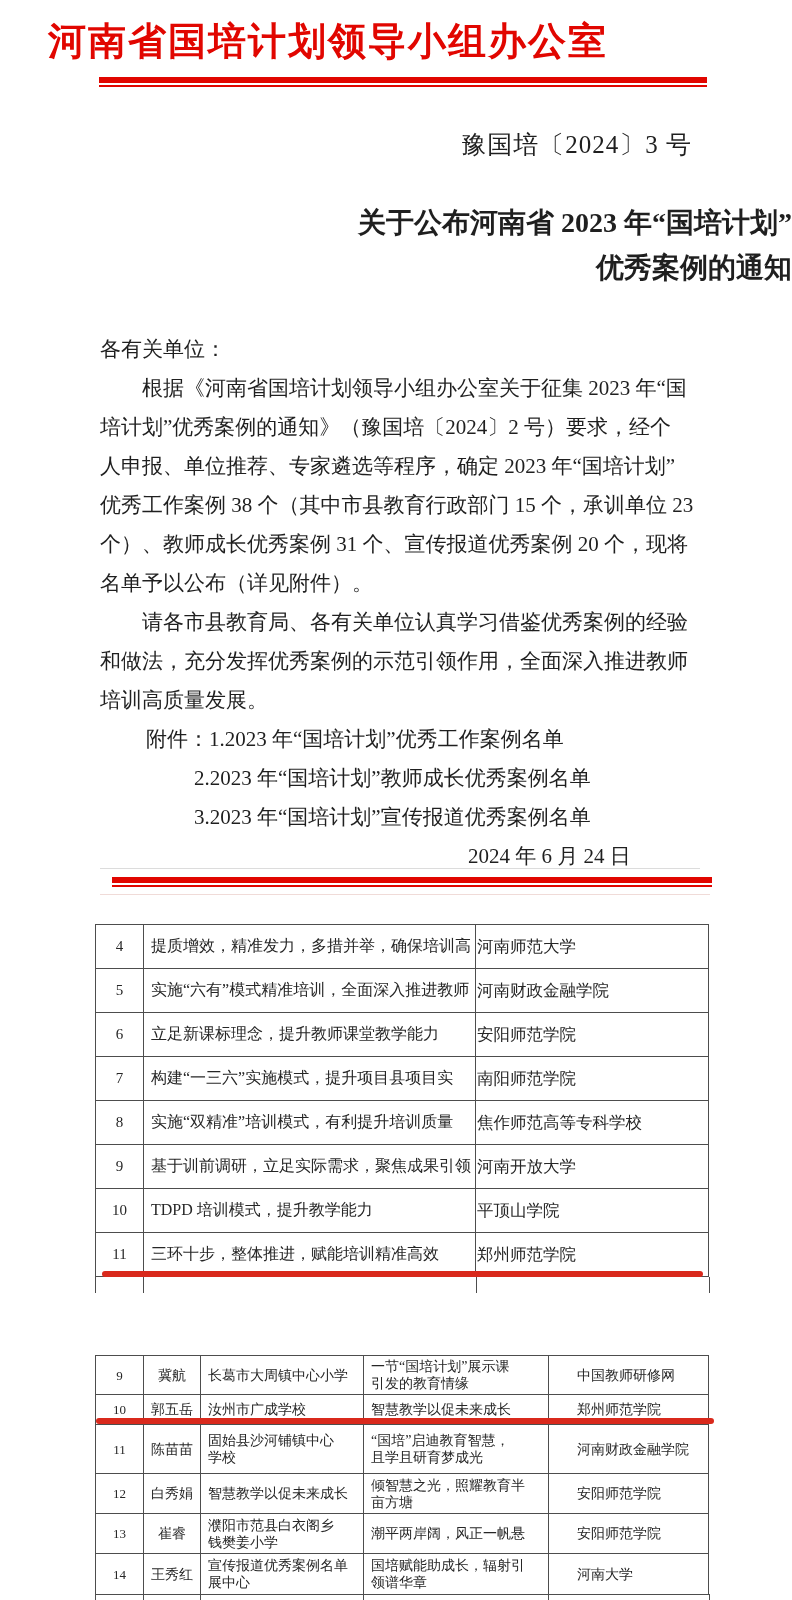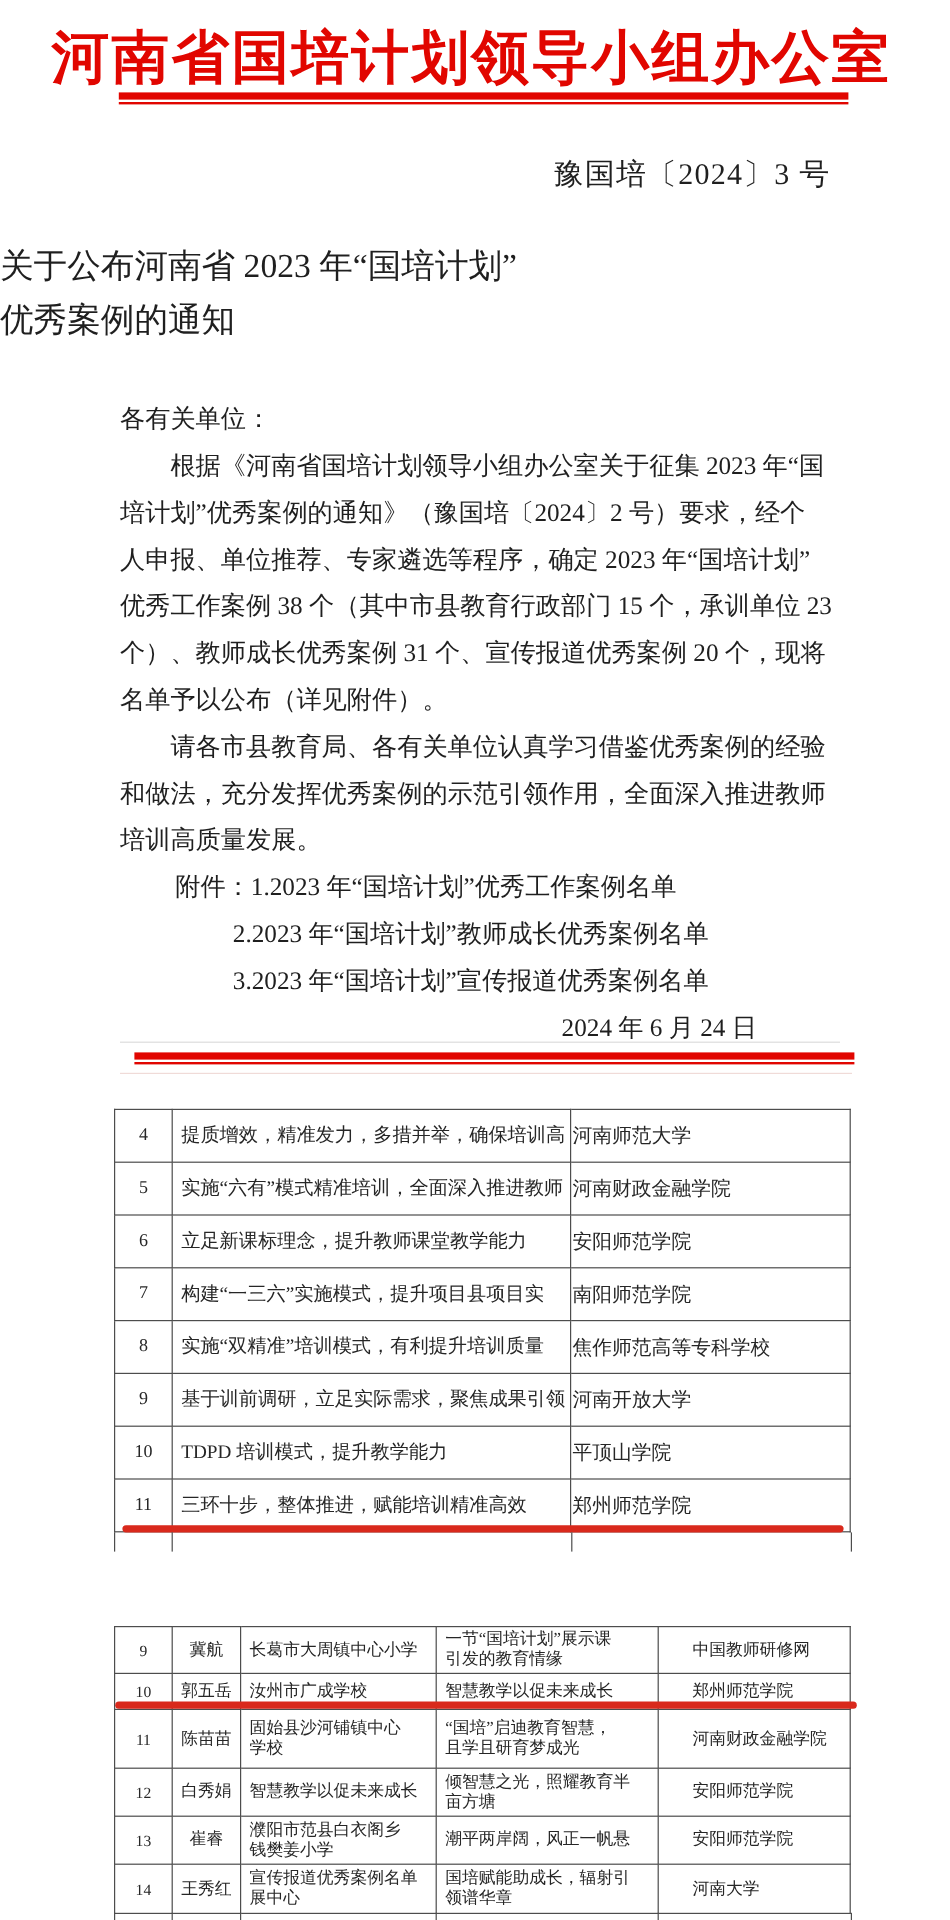--- a/index.html
+++ b/index.html
@@ -3,38 +3,38 @@
 <meta charset="utf-8">
 <style>
   html,body{margin:0;padding:0;background:#ffffff;}
   .page{
     position:relative;width:792px;height:1600px;margin:0 auto;background:#ffffff;
     font-family:"Liberation Serif","DejaVu Serif",serif;color:#1f1f1f;overflow:hidden;
   }
   
   .letterhead{
     position:absolute;top:16px;left:0;width:656px;text-align:center;
-    font-size:48px;font-weight:bold;color:#e10600;letter-spacing:2px;white-space:nowrap;padding-left:43px;
+    font-size:38px;font-weight:bold;color:#e10600;letter-spacing:2px;white-space:nowrap;
   }
   .rule{position:absolute;}
   .rule .thick{height:6px;background:#e10600;}
   .rule .thin{height:2px;background:#e10600;margin-top:2px;}
   .rule1{top:77px;left:99px;width:608px;}
   .rule2{top:877px;left:112px;width:600px;}
   .faint-seam{position:absolute;height:1px;background:#dcdcdc;}
   .seam1{top:868px;left:100px;width:600px;}
   .seam2{top:894px;left:100px;width:610px;background:#f0dbd8;}
   .doc-number{
     position:absolute;top:128px;left:0;width:692px;text-align:right;
     font-size:25px;letter-spacing:1px;white-space:nowrap;
   }
   
   .doc-title{
-    position:absolute;top:200px;left:0;width:792px;text-align:left;
-    font-size:28px;font-weight:normal;line-height:45px;white-space:pre-line;
+    position:absolute;top:200px;left:0;width:792px;text-align:right;
+    font-size:28px;font-weight:bold;line-height:45px;white-space:pre-line;
   }
   
   .body-block{
     position:absolute;top:330px;left:100px;width:612px;
     font-size:21px;line-height:39px;
   }
   .body-block .para{white-space:pre-line;text-align:justify;}
   .attach-first{padding-left:46px;white-space:nowrap;}
   .attach-cont{padding-left:94px;white-space:nowrap;}
   .date-line{padding-left:368px;white-space:nowrap;}

